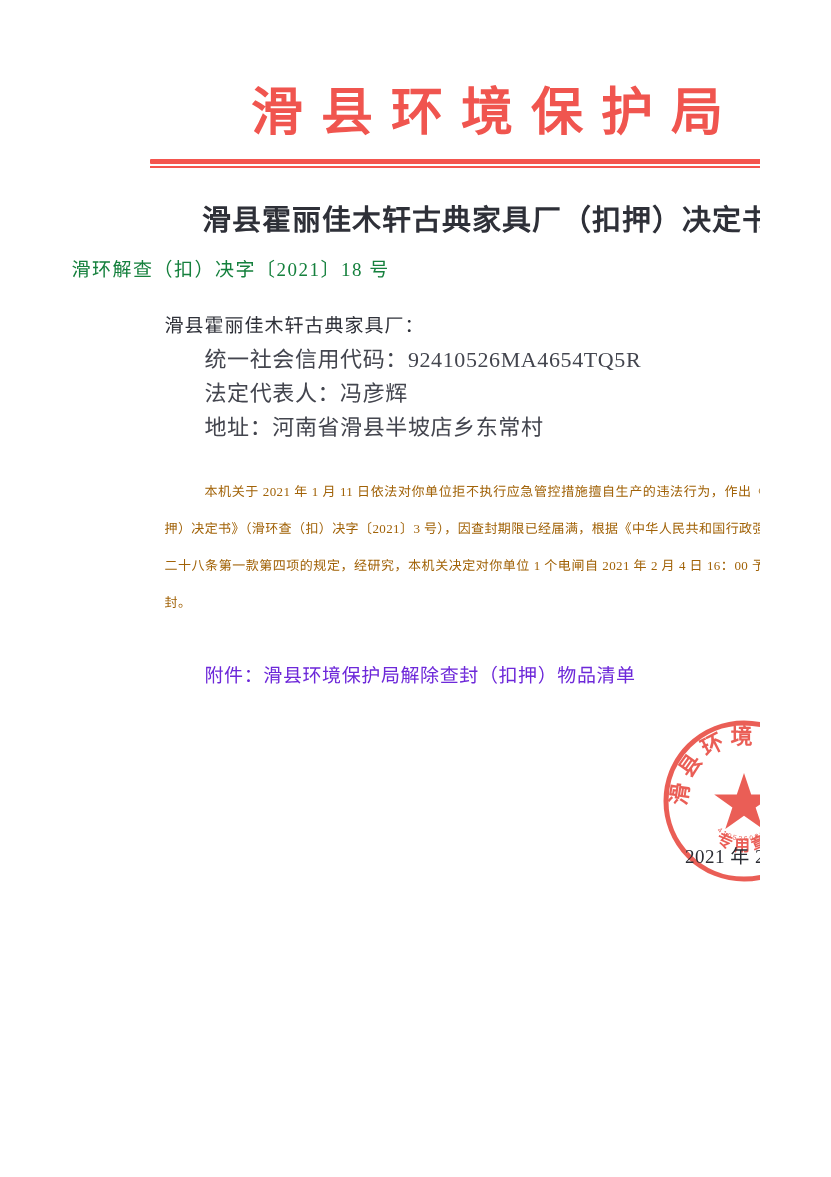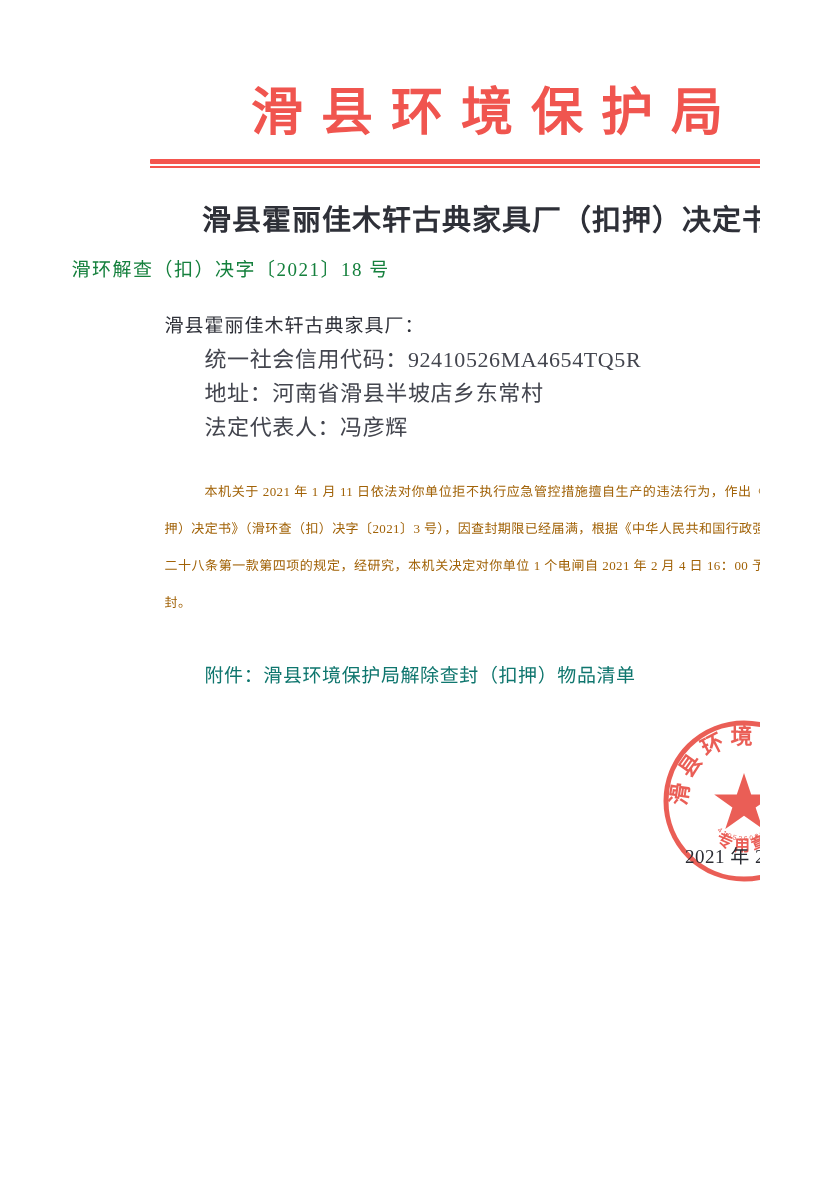--- a/index.html
+++ b/index.html
@@ -125,21 +125,21 @@
     text-justify: inter-ideograph;
     color: #a16207;
   }
 
   .attachment {
     margin-top: 38px;
     font-size: 19px;
     line-height: 34px;
     letter-spacing: 0.6px;
     text-indent: 40px;
-    color: #0f766e;
+    color: #6d28d9;
   }
 
   
   .seal {
     position: absolute;
     left: 589px;
     top: 714px;
     width: 166px;
     height: 166px;
   }
@@ -181,23 +181,23 @@
   <div class="doc-title">滑县霍丽佳木轩古典家具厂（扣押）决定书</div>
 
   <div class="doc-number">滑环解查（扣）决字〔2021〕18 号</div>
 
   <div class="body-region">
 
     <div class="recipient">滑县霍丽佳木轩古典家具厂：</div>
 
     <div class="sub-line">统一社会信用代码：92410526MA4654TQ5R</div>
 
+    <div class="sub-line">法定代表人：冯彦辉</div>
+
     <div class="sub-line">地址：河南省滑县半坡店乡东常村</div>
-
-    <div class="sub-line">法定代表人：冯彦辉</div>
 
     <div class="para">本机关于 2021 年 1 月 11 日依法对你单位拒不执行应急管控措施擅自生产的违法行为，作出《查封（扣押）决定书》（滑环查（扣）决字〔2021〕3 号），因查封期限已经届满，根据《中华人民共和国行政强制法》第二十八条第一款第四项的规定，经研究，本机关决定对你单位 1 个电闸自 2021 年 2 月 4 日 16：00 予以解除查封。</div>
 
     <div class="attachment">附件：滑县环境保护局解除查封（扣押）物品清单</div>
   </div>
 
   <div class="seal">
     <svg viewBox="0 0 166 166" xmlns="http://www.w3.org/2000/svg">
       <defs>
         <path id="arcTop" d="M 26,83 A 57,57 0 0 1 140,83"></path>

